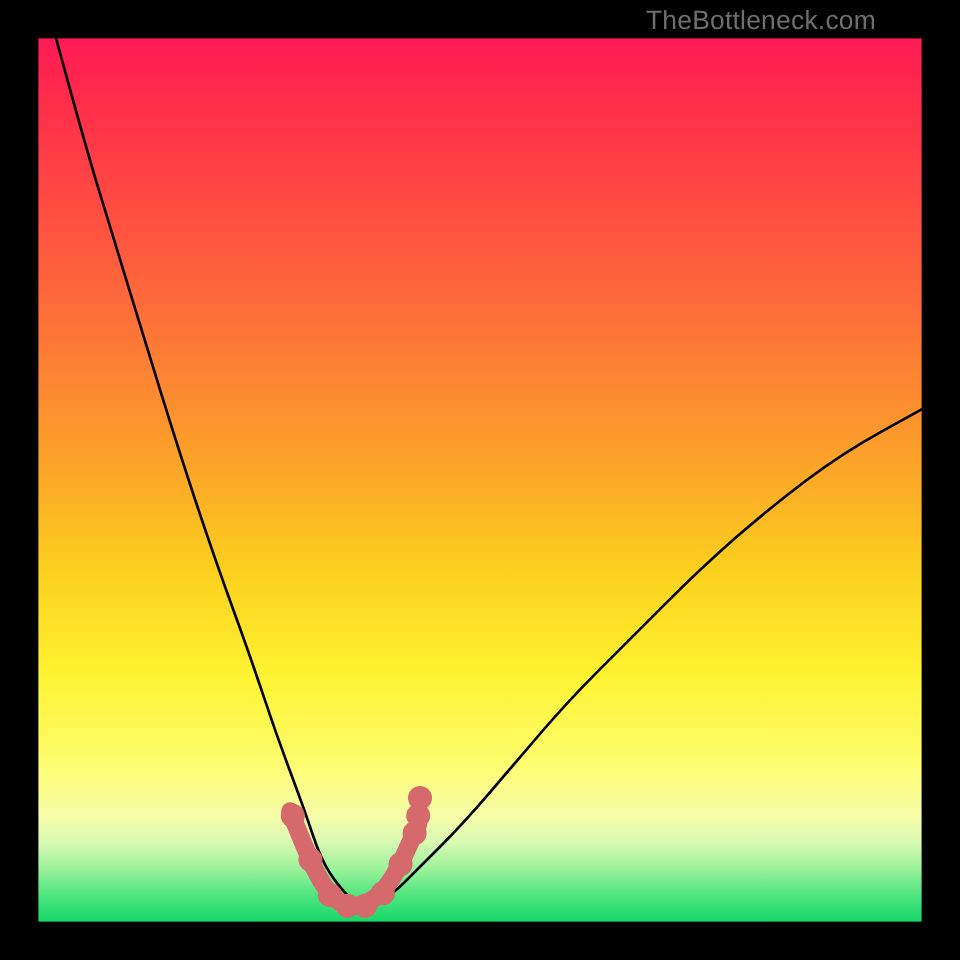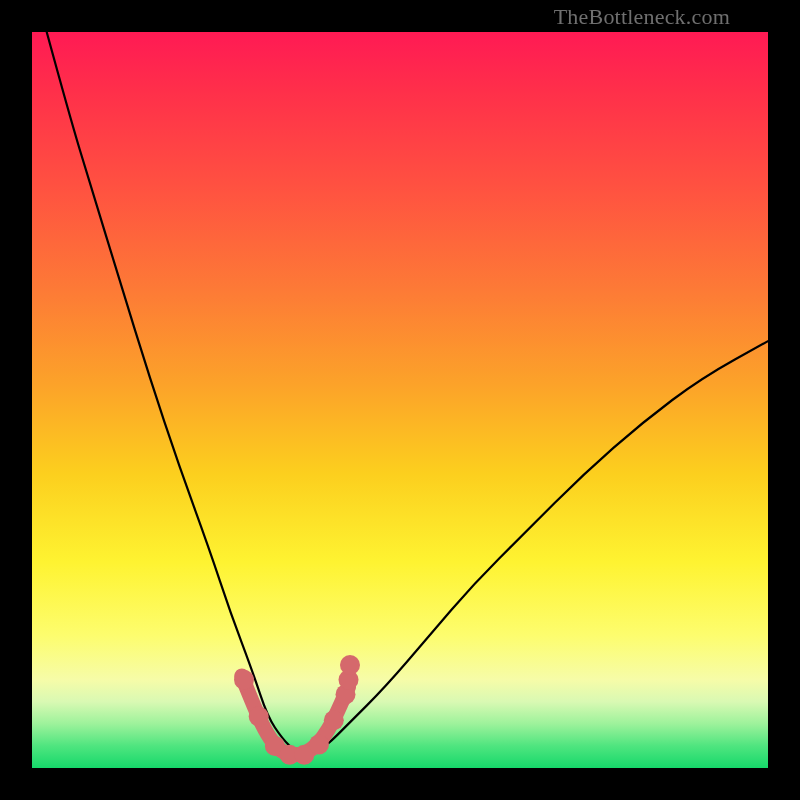--- a/index.html
+++ b/index.html
@@ -11,21 +11,20 @@
     background: #000;
     font-family: Arial, Helvetica, sans-serif;
   }
   .frame {
     position: absolute;
     top: 0;
     left: 0;
     width: 740px;
     height: 800px;
     background: #000;
-    font-family: Liberation Serif, serif;
   }
   .plot {
     position: absolute;
     top: 32px;
     left: 32px;
     width: 736px;
     height: 736px;
     
     background: linear-gradient(
       to bottom,

